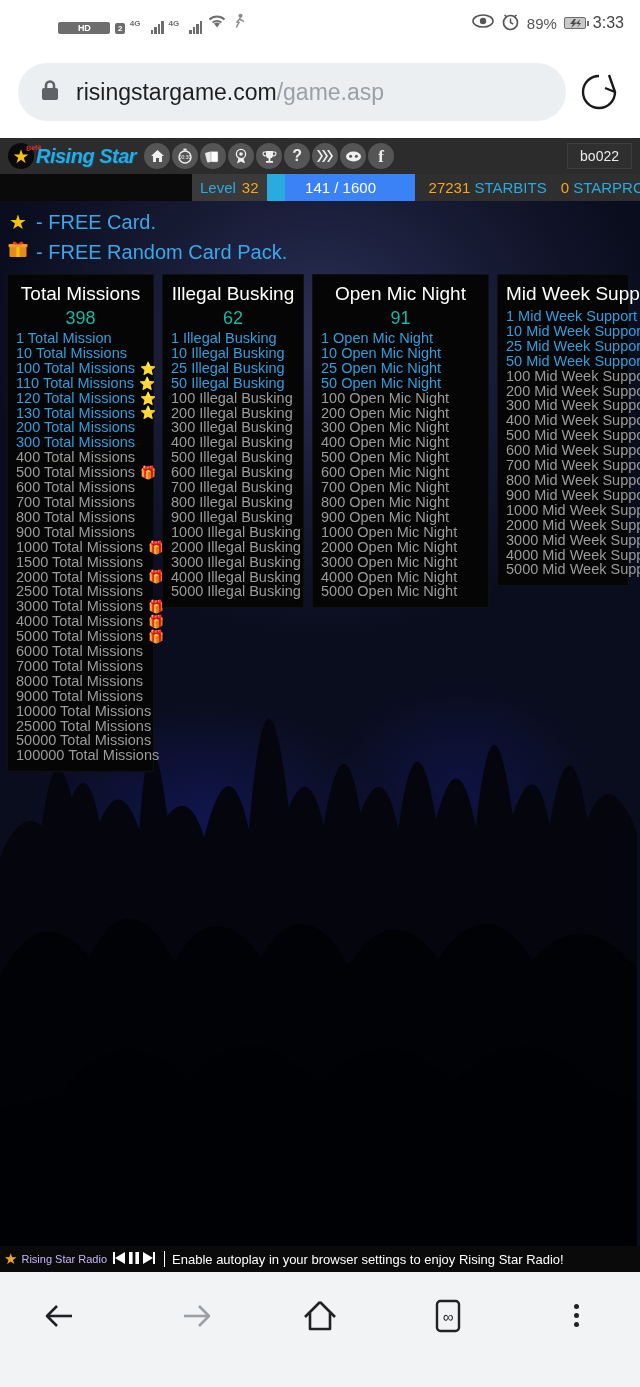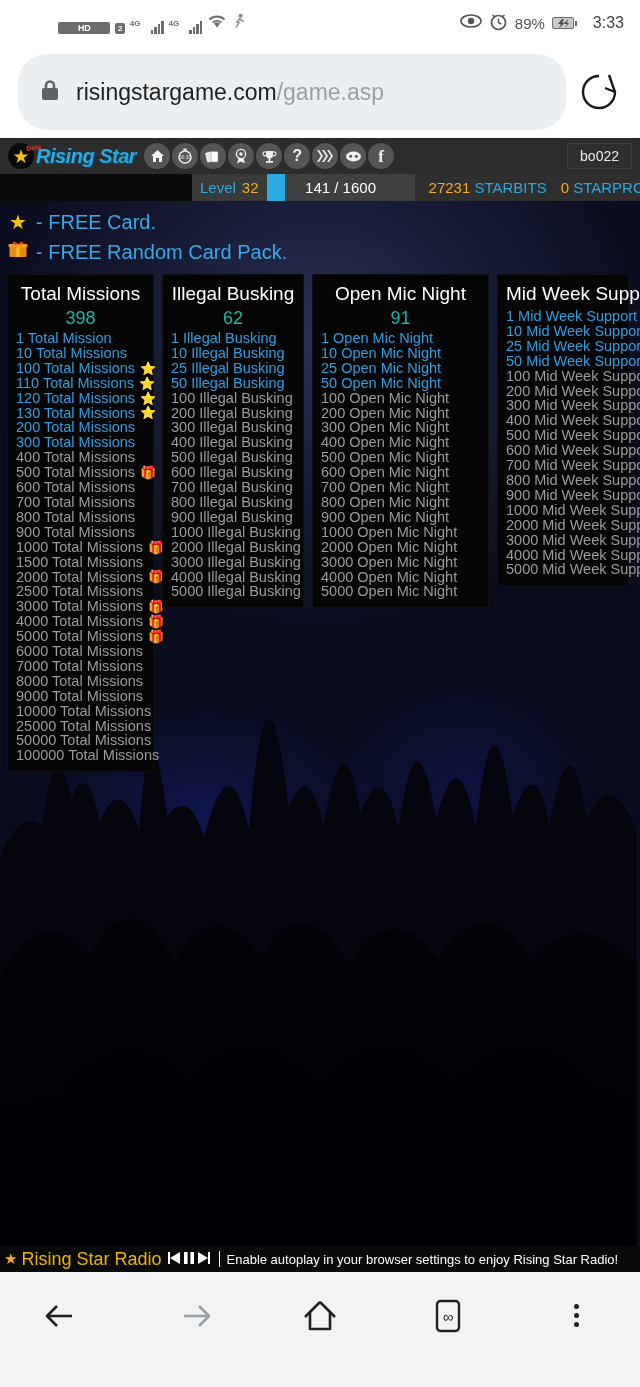--- a/index.html
+++ b/index.html
@@ -31,35 +31,35 @@
   }
   .sig { display:flex; align-items:flex-end; gap:10px; }
   .sig-label { font-size:8px; color:#6d6d6d; font-weight:bold; margin-bottom:6px; }
   .bars { display:flex; align-items:flex-end; gap:1px; }
   .bars i { width:2.5px; background:#6d6d6d; display:block; }
   .bars i:nth-child(1){height:4px}
   .bars i:nth-child(2){height:7px}
   .bars i:nth-child(3){height:10px}
   .bars i:nth-child(4){height:13px}
   .pct { font-size:15px; color:#555; font-weight:500; }
-  .clock-time { font-size:16px; color:#444; font-weight:500;margin-left:12px; }
+  .clock-time { font-size:16px; color:#444; font-weight:500; }
   .batt {
     width:22px;height:12px;border:1.5px solid #6d6d6d;border-radius:2px;
     position:relative; display:flex; align-items:center; justify-content:center;
     background:#c9c9c9;
   }
   .batt:after{content:"";position:absolute;right:-4px;top:3px;width:2px;height:5px;background:#6d6d6d;}
 
   
   .urlbar-wrap {
     height:92px; width:100%; background:#fff;
     display:flex; align-items:center; padding:0 18px;
   }
   .urlbox {
-    flex:1; height:76px; background:#eceff1; border-radius:29px;
+    flex:1; height:58px; background:#eceff1; border-radius:29px;
     display:flex; align-items:center; padding:0 22px; gap:16px;
     overflow:hidden;
   }
   .url-text { font-size:23px; color:#1f1f1f; white-space:nowrap; }
   .url-text .path { color:#9aa0a6; }
   .reload {
     width:46px;height:46px;margin-left:10px;
     display:flex;align-items:center;justify-content:center;
   }
 
@@ -125,21 +125,21 @@
     height:27px; display:flex; align-items:stretch;
     font-size:15px;
   }
   .statrow-dark { width:192px; background:#0a0a0a; }
   .lvl {
     background:#3a3a3a; display:flex; align-items:center; gap:6px;
     padding:0 8px; color:#29abe2;
   }
   .lvl b { color:#f5a623; font-weight:normal; }
   .pbar {
-    width:148px; background:#404040; position:relative;
+    width:148px; background:#3b82f6; position:relative;
     display:flex; align-items:center; justify-content:center;
     color:#fff;
   }
   .pbar .fill {
     position:absolute; left:0; top:0; bottom:0; width:18px; background:#29abe2;
   }
   .pbar span { position:relative; z-index:2; }
   .stats-right {
     flex:1; background:#2f2f2f; display:flex; align-items:center;
     gap:14px; padding-left:14px; color:#29abe2; white-space:nowrap;
@@ -188,21 +188,21 @@
   .card.c3 { width:175px; }
   .card.c4 { width:130px; }
 
   
   .radiobar {
     height:26px; width:100%; background:#0a0a0a;
     display:flex; align-items:center; padding:0 4px; gap:4px;
     position:relative; z-index:6;
   }
   .radio-star { color:#f5a623; font-size:15px; }
-  .radio-title { color:#eab308; font-size:18px; }
+  .radio-title { color:#c4b5fd; font-size:11px; }
   .radio-ctrl { display:flex; align-items:center; gap:2px; margin:0 2px; }
   .radio-ctrl span { color:#fff; font-size:15px; line-height:1; }
   .radio-msg { color:#fff; font-size:13px; white-space:nowrap; overflow:hidden; }
   .radio-sep { width:1px; height:16px; background:#fff; margin:0 3px; }
 
   
   .thinbar { height:10px; background:#f1f3f4; }
   .browsernav {
     height:67px; width:100%; background:#f1f3f4;
     display:flex; align-items:center;

